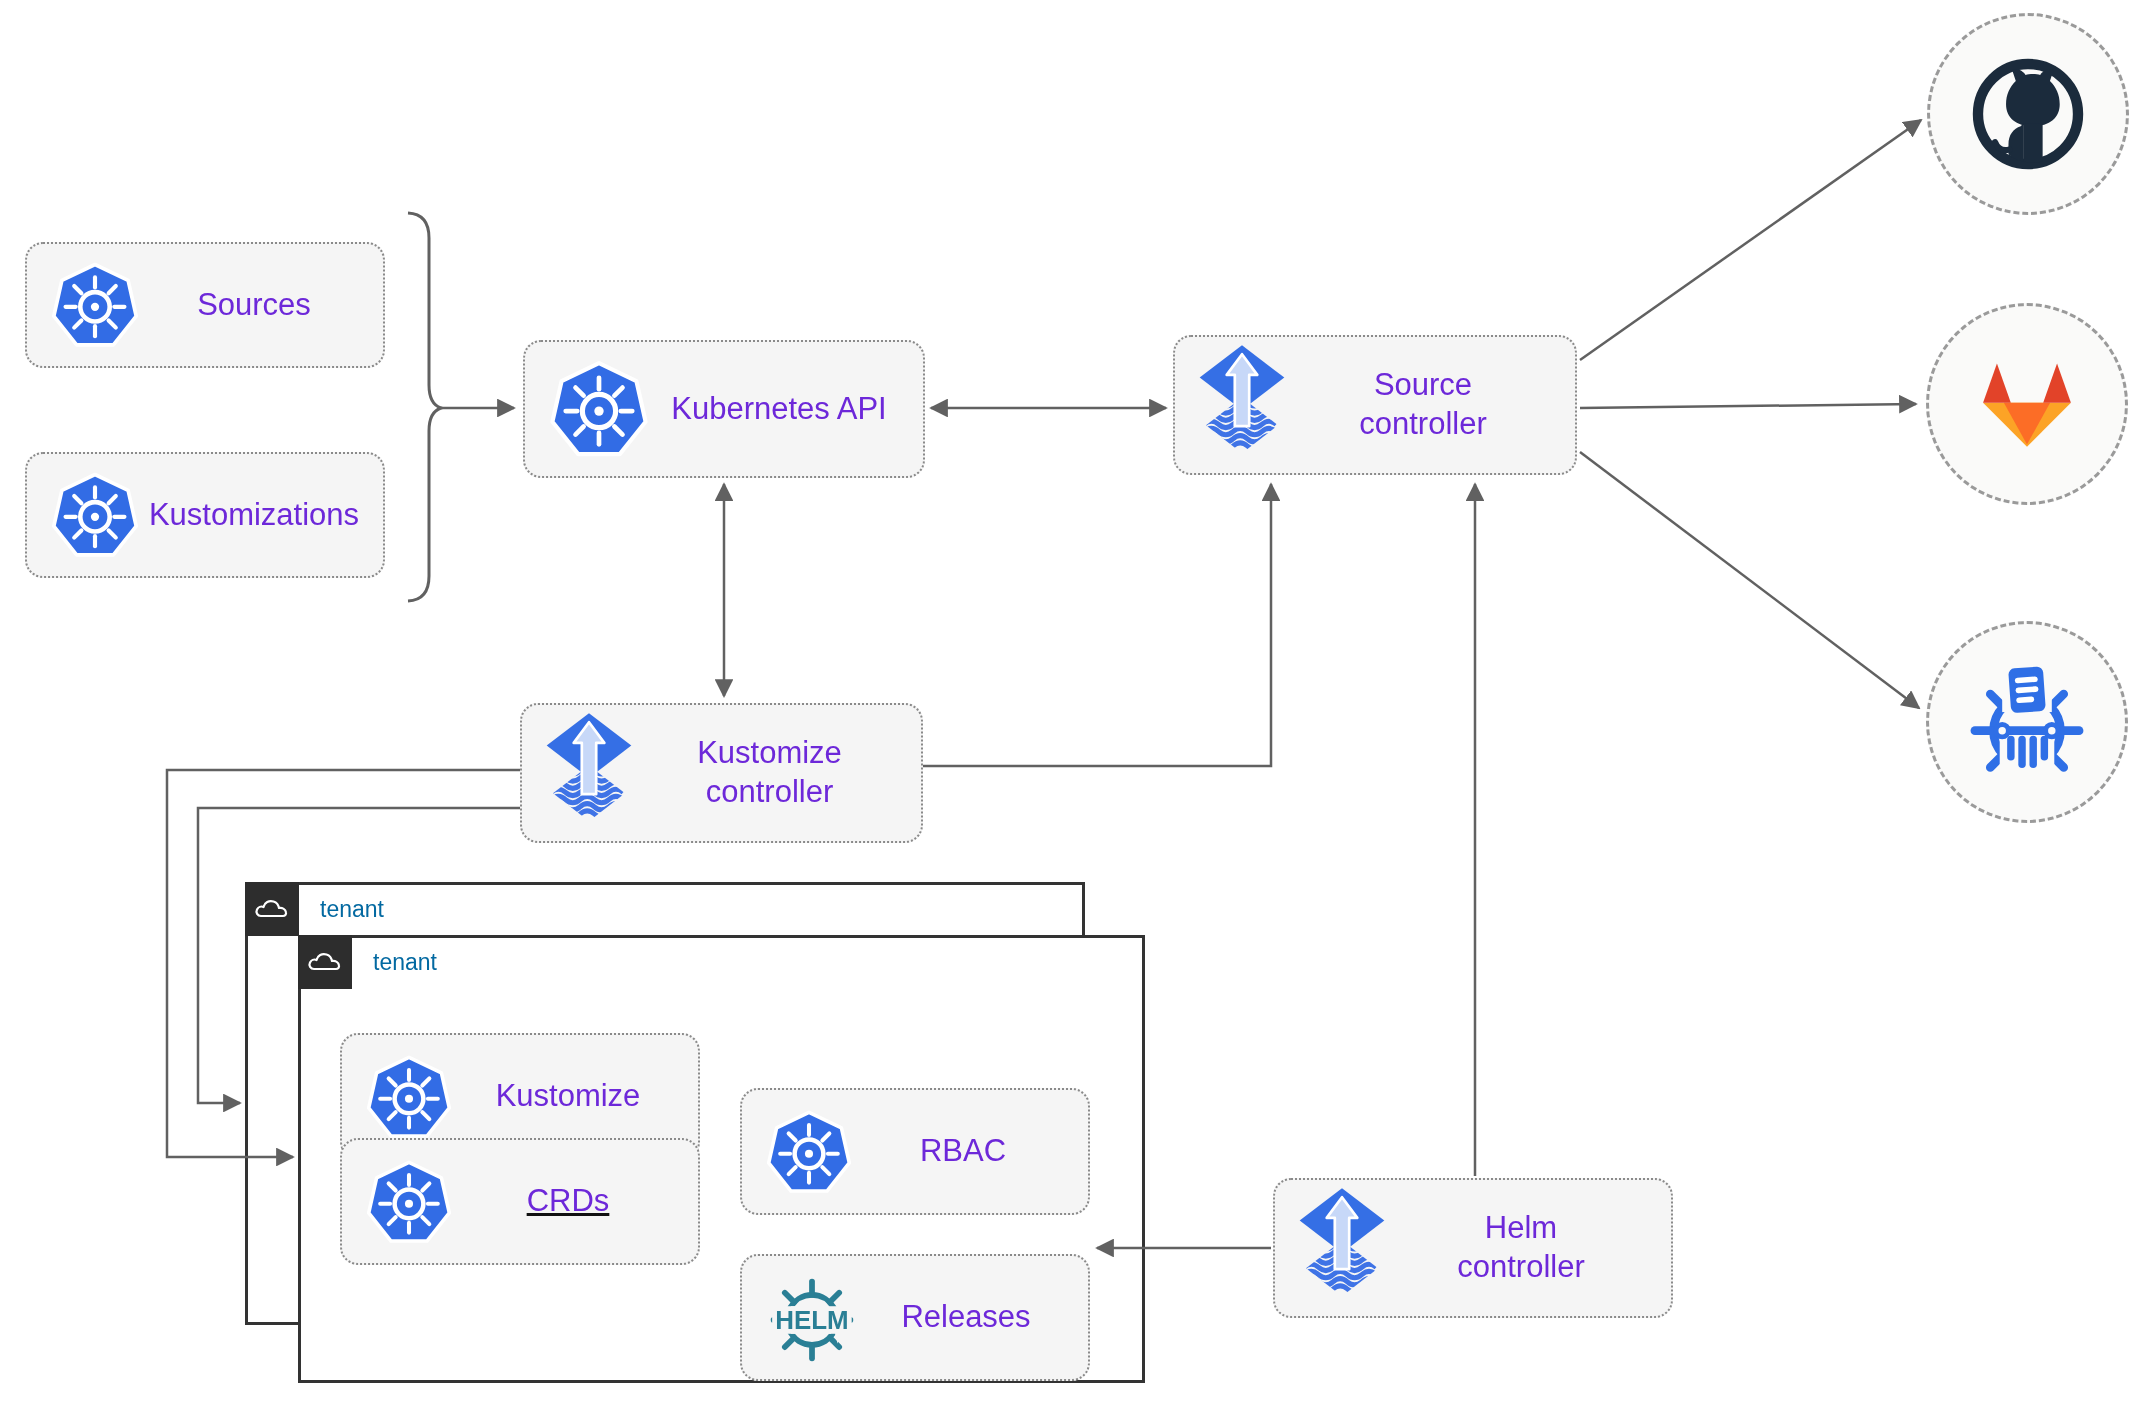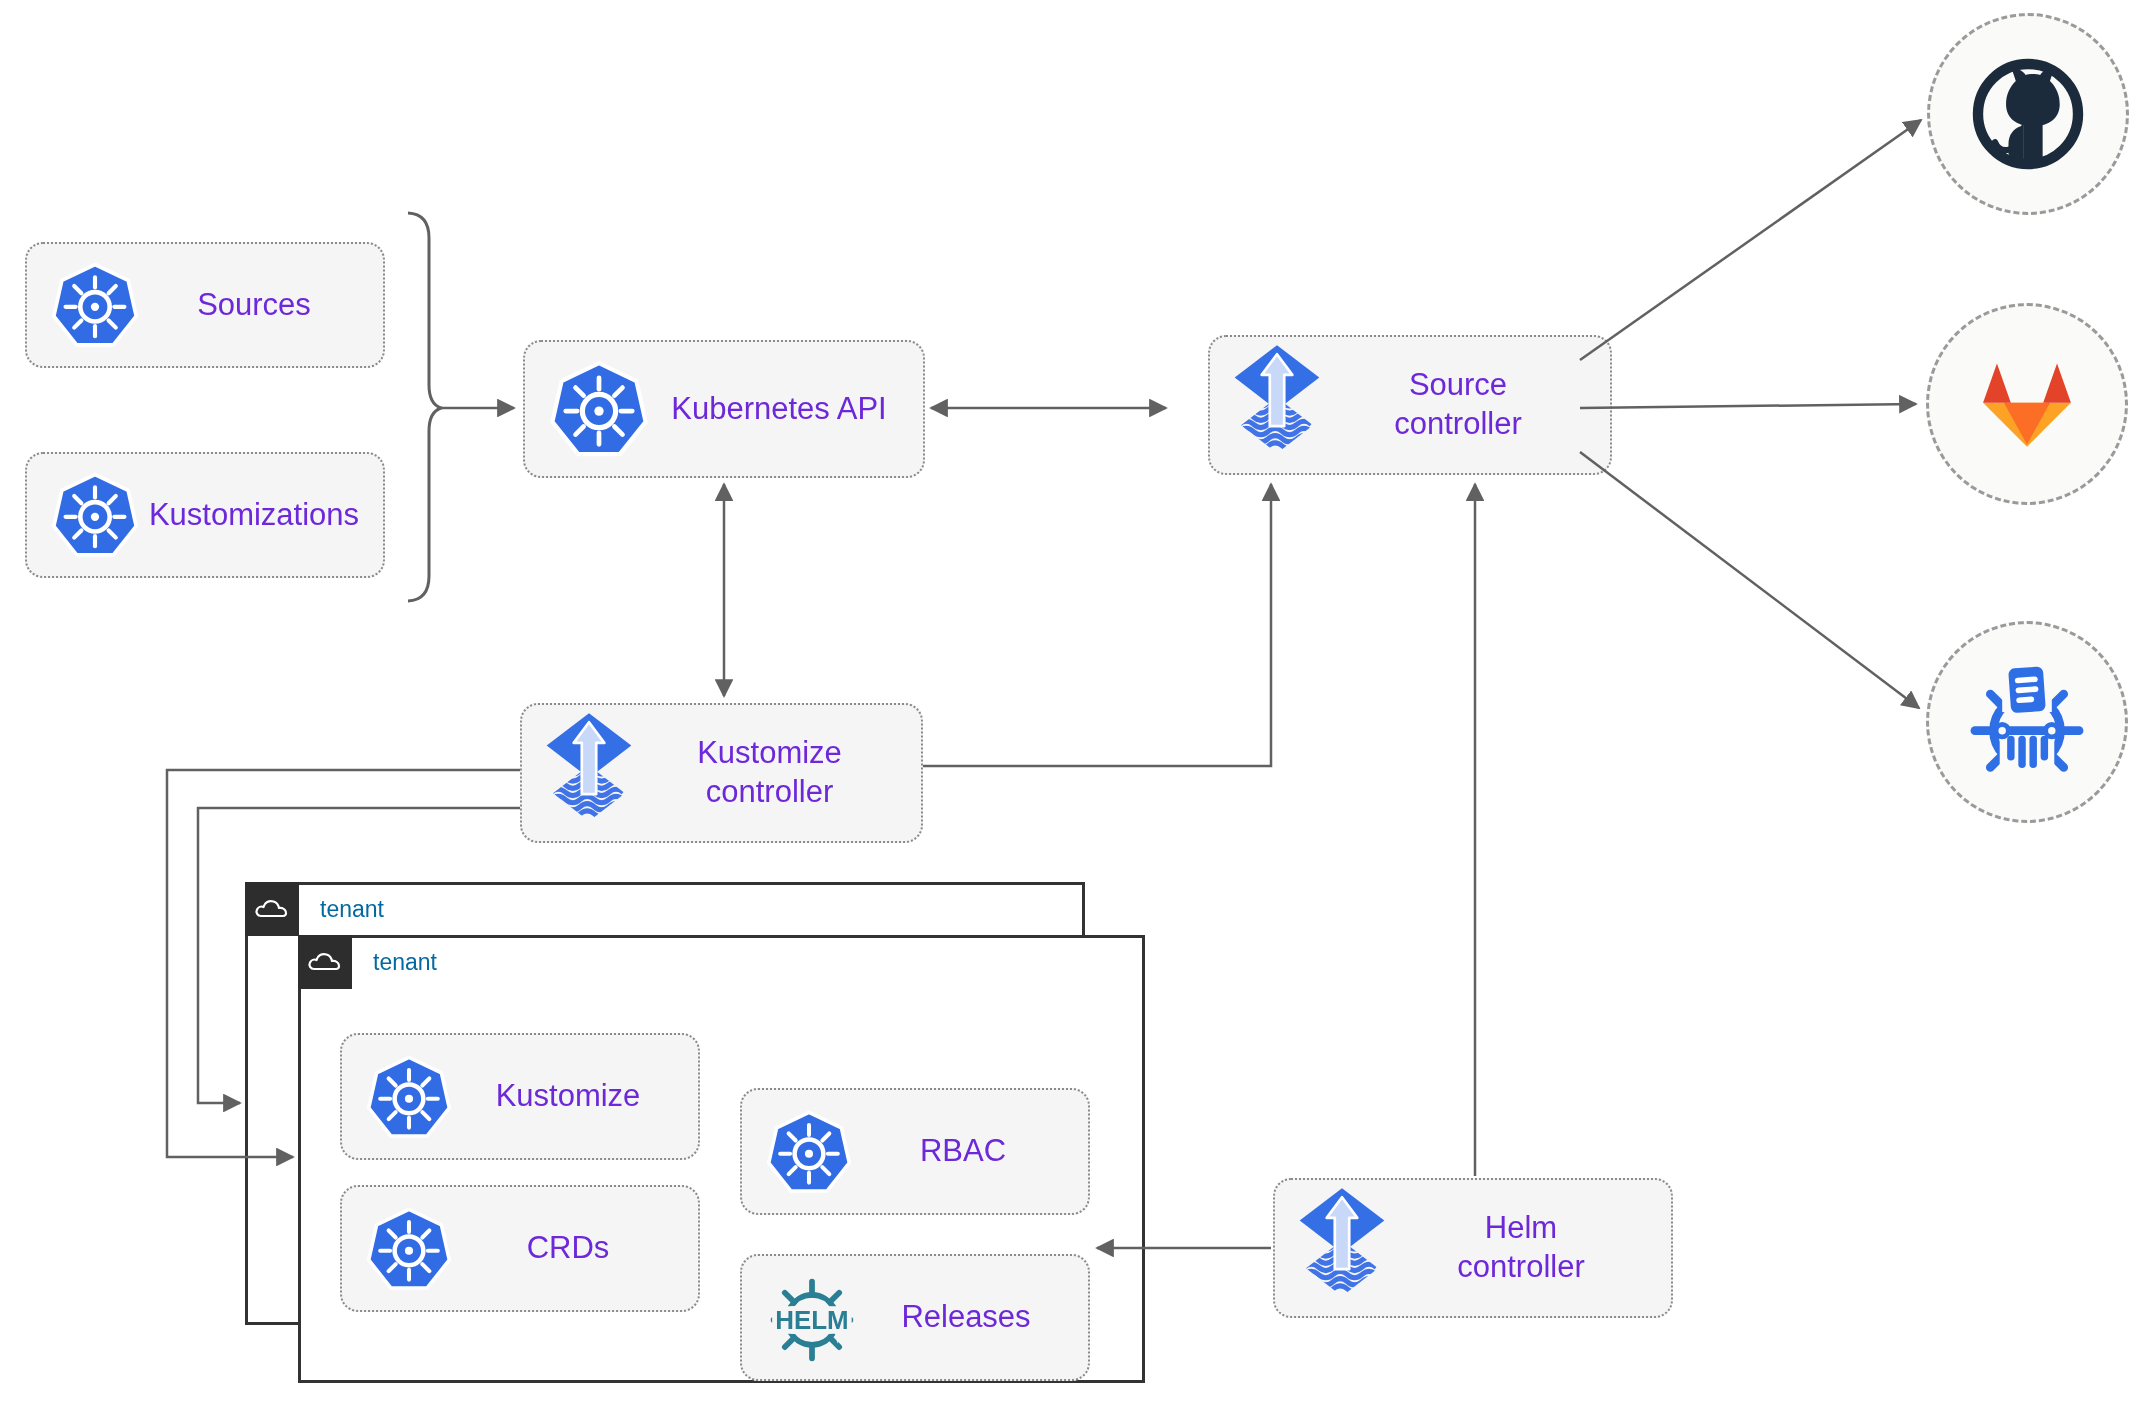--- a/index.html
+++ b/index.html
@@ -124,21 +124,21 @@
 
   <div class="node" style="left:523px;top:340px;width:402px;height:138px;">
     <span class="ic">
       <svg width="104" height="104">
           <use href="#sym-k8s"></use>
         </svg>
       </span>
     <span class="lab">Kubernetes API</span>
   </div>
 
-  <div class="node ctrl" style="left:1208px;top:335px;width:404px;height:140px;">
+  <div class="node ctrl" style="left:1173px;top:335px;width:404px;height:140px;">
     <span class="ic">
       <svg width="90" height="121">
           <use href="#sym-flux"></use>
         </svg>
       </span>
     <span class="lab">Source controller</span>
   </div>
 
   <div class="node ctrl" style="left:520px;top:703px;width:403px;height:140px;align-items:center;">
     <span class="ic">
@@ -169,21 +169,21 @@
 
   <div class="node" style="left:740px;top:1088px;width:350px;height:127px;justify-content:space-between;">
     <span class="ic">
       <svg width="90" height="90">
           <use href="#sym-k8s"></use>
         </svg>
       </span>
     <span class="lab">RBAC</span>
   </div>
 
-  <div class="node" style="left:340px;top:1185px;width:360px;height:127px;">
+  <div class="node" style="left:340px;top:1138px;width:360px;height:127px;text-decoration:underline;">
     <span class="ic">
       <svg width="90" height="90">
           <use href="#sym-k8s"></use>
         </svg>
       </span>
     <span class="lab">CRDs</span>
   </div>
 
   <div class="node" style="left:740px;top:1254px;width:350px;height:127px;">
     <span class="ic">

